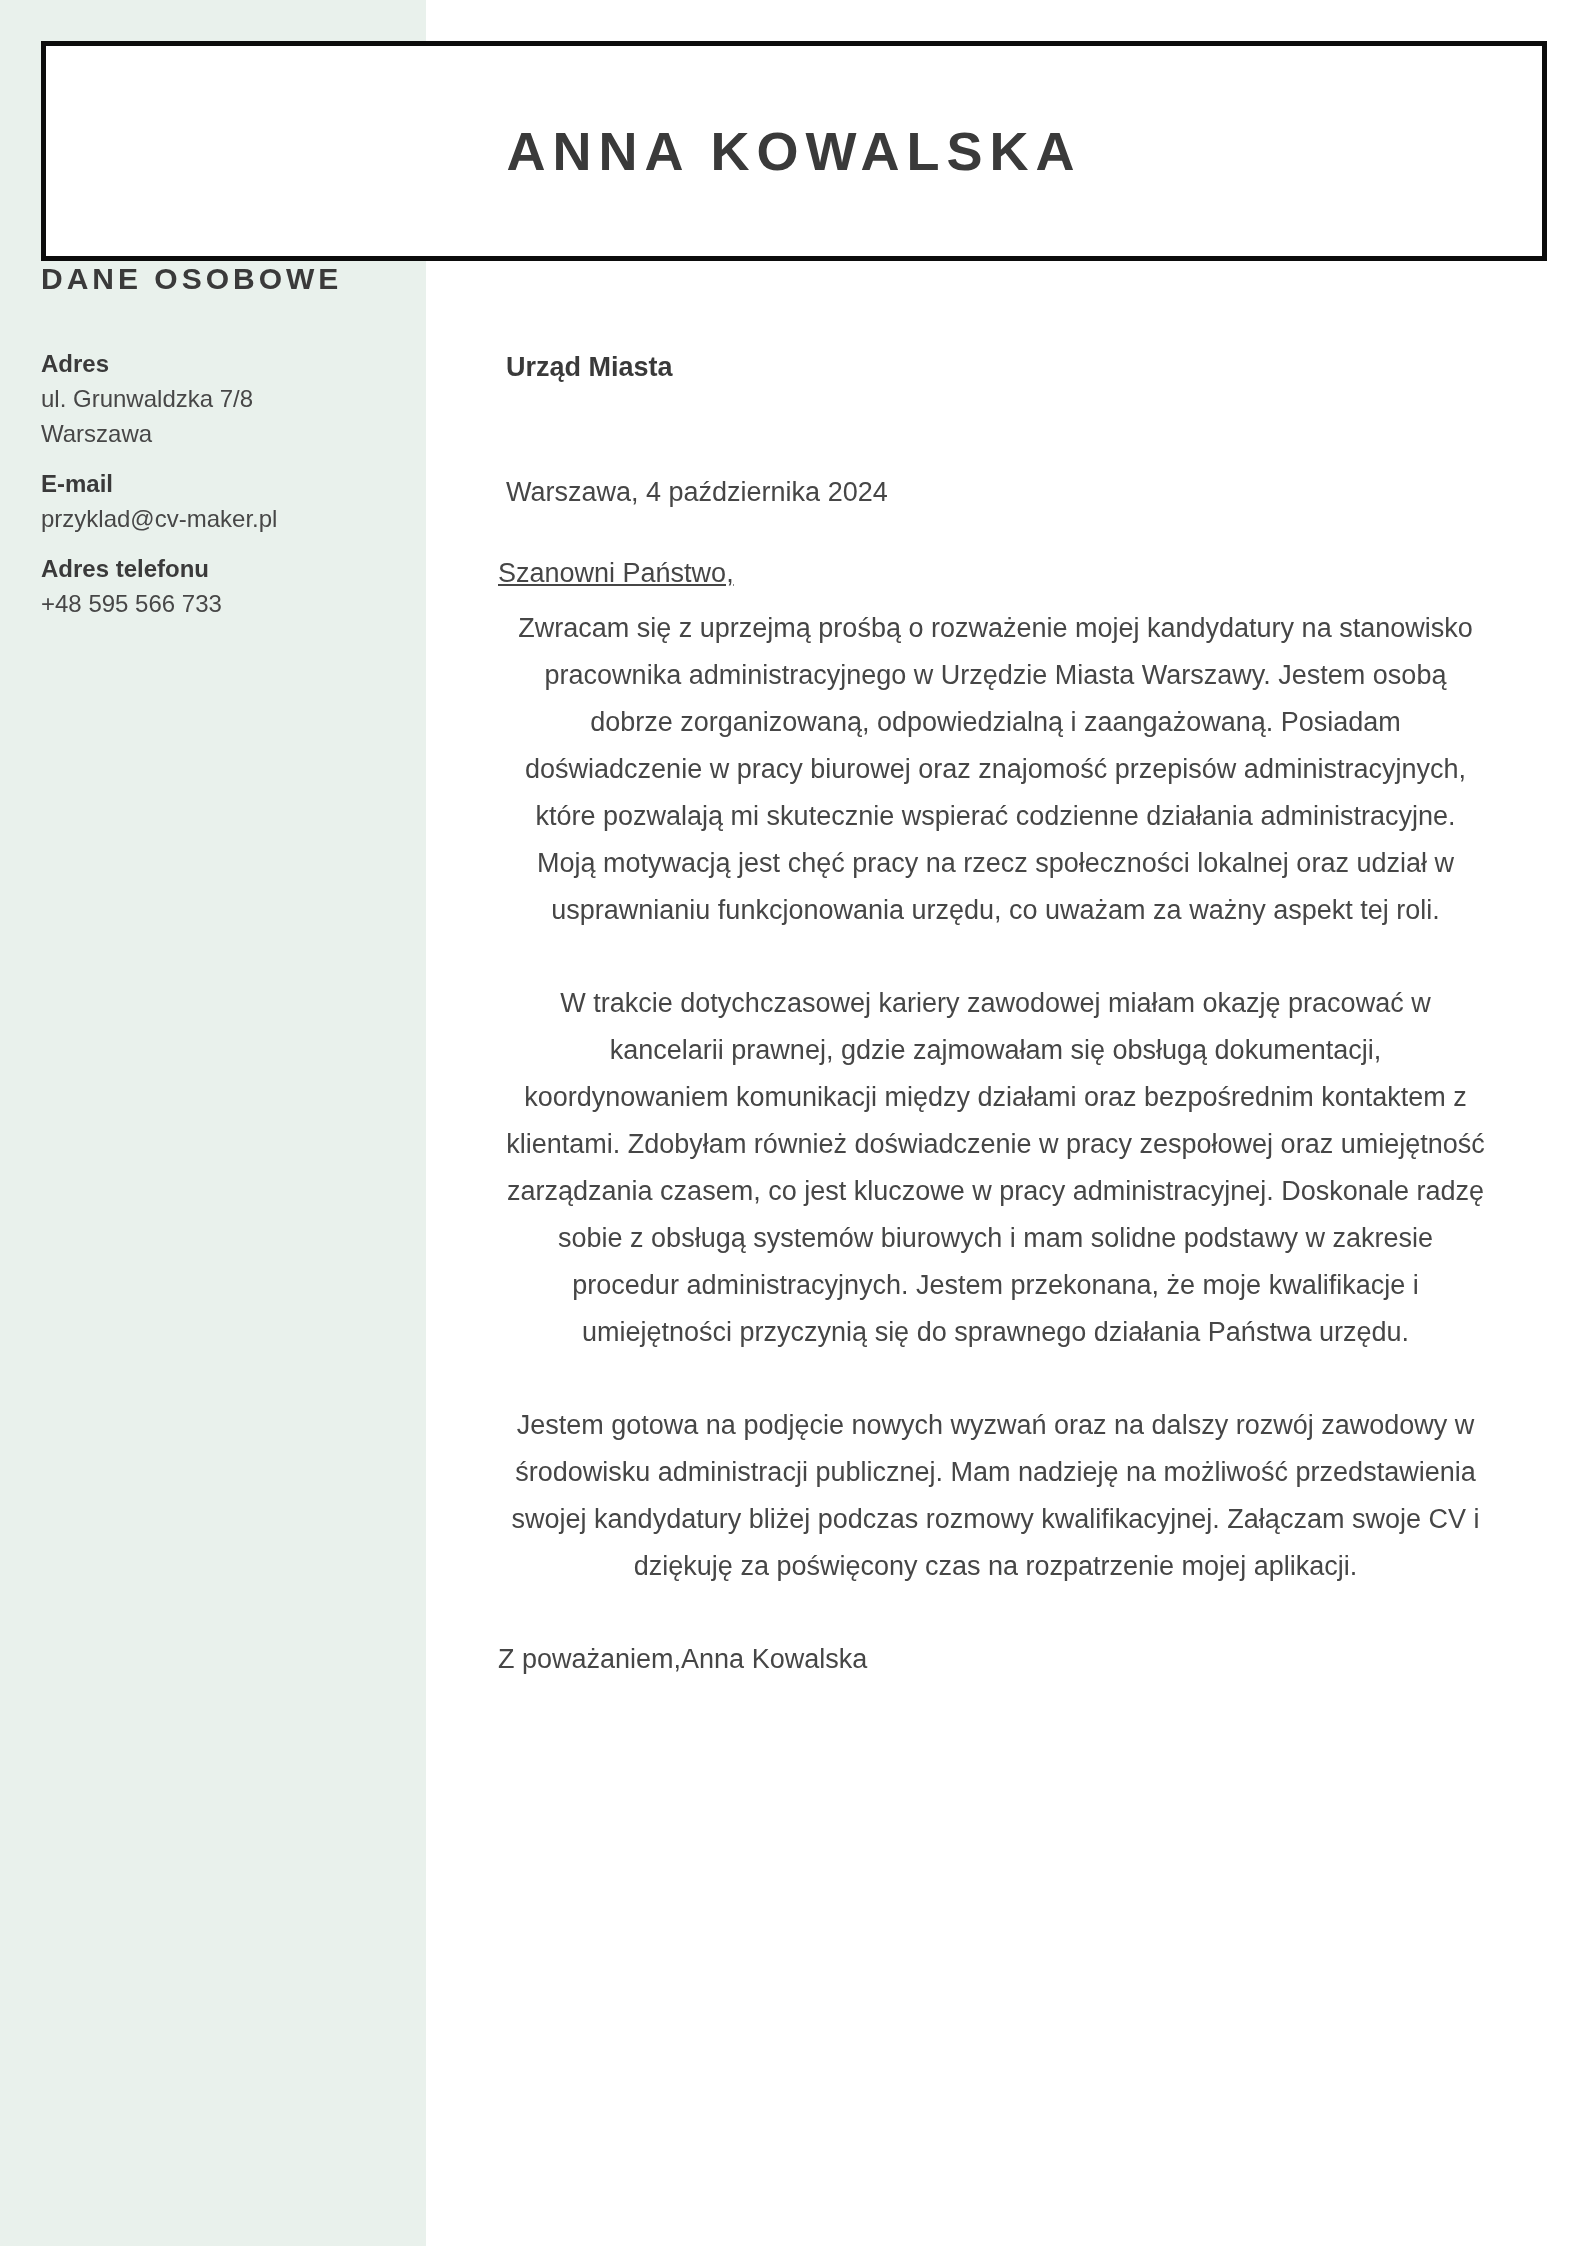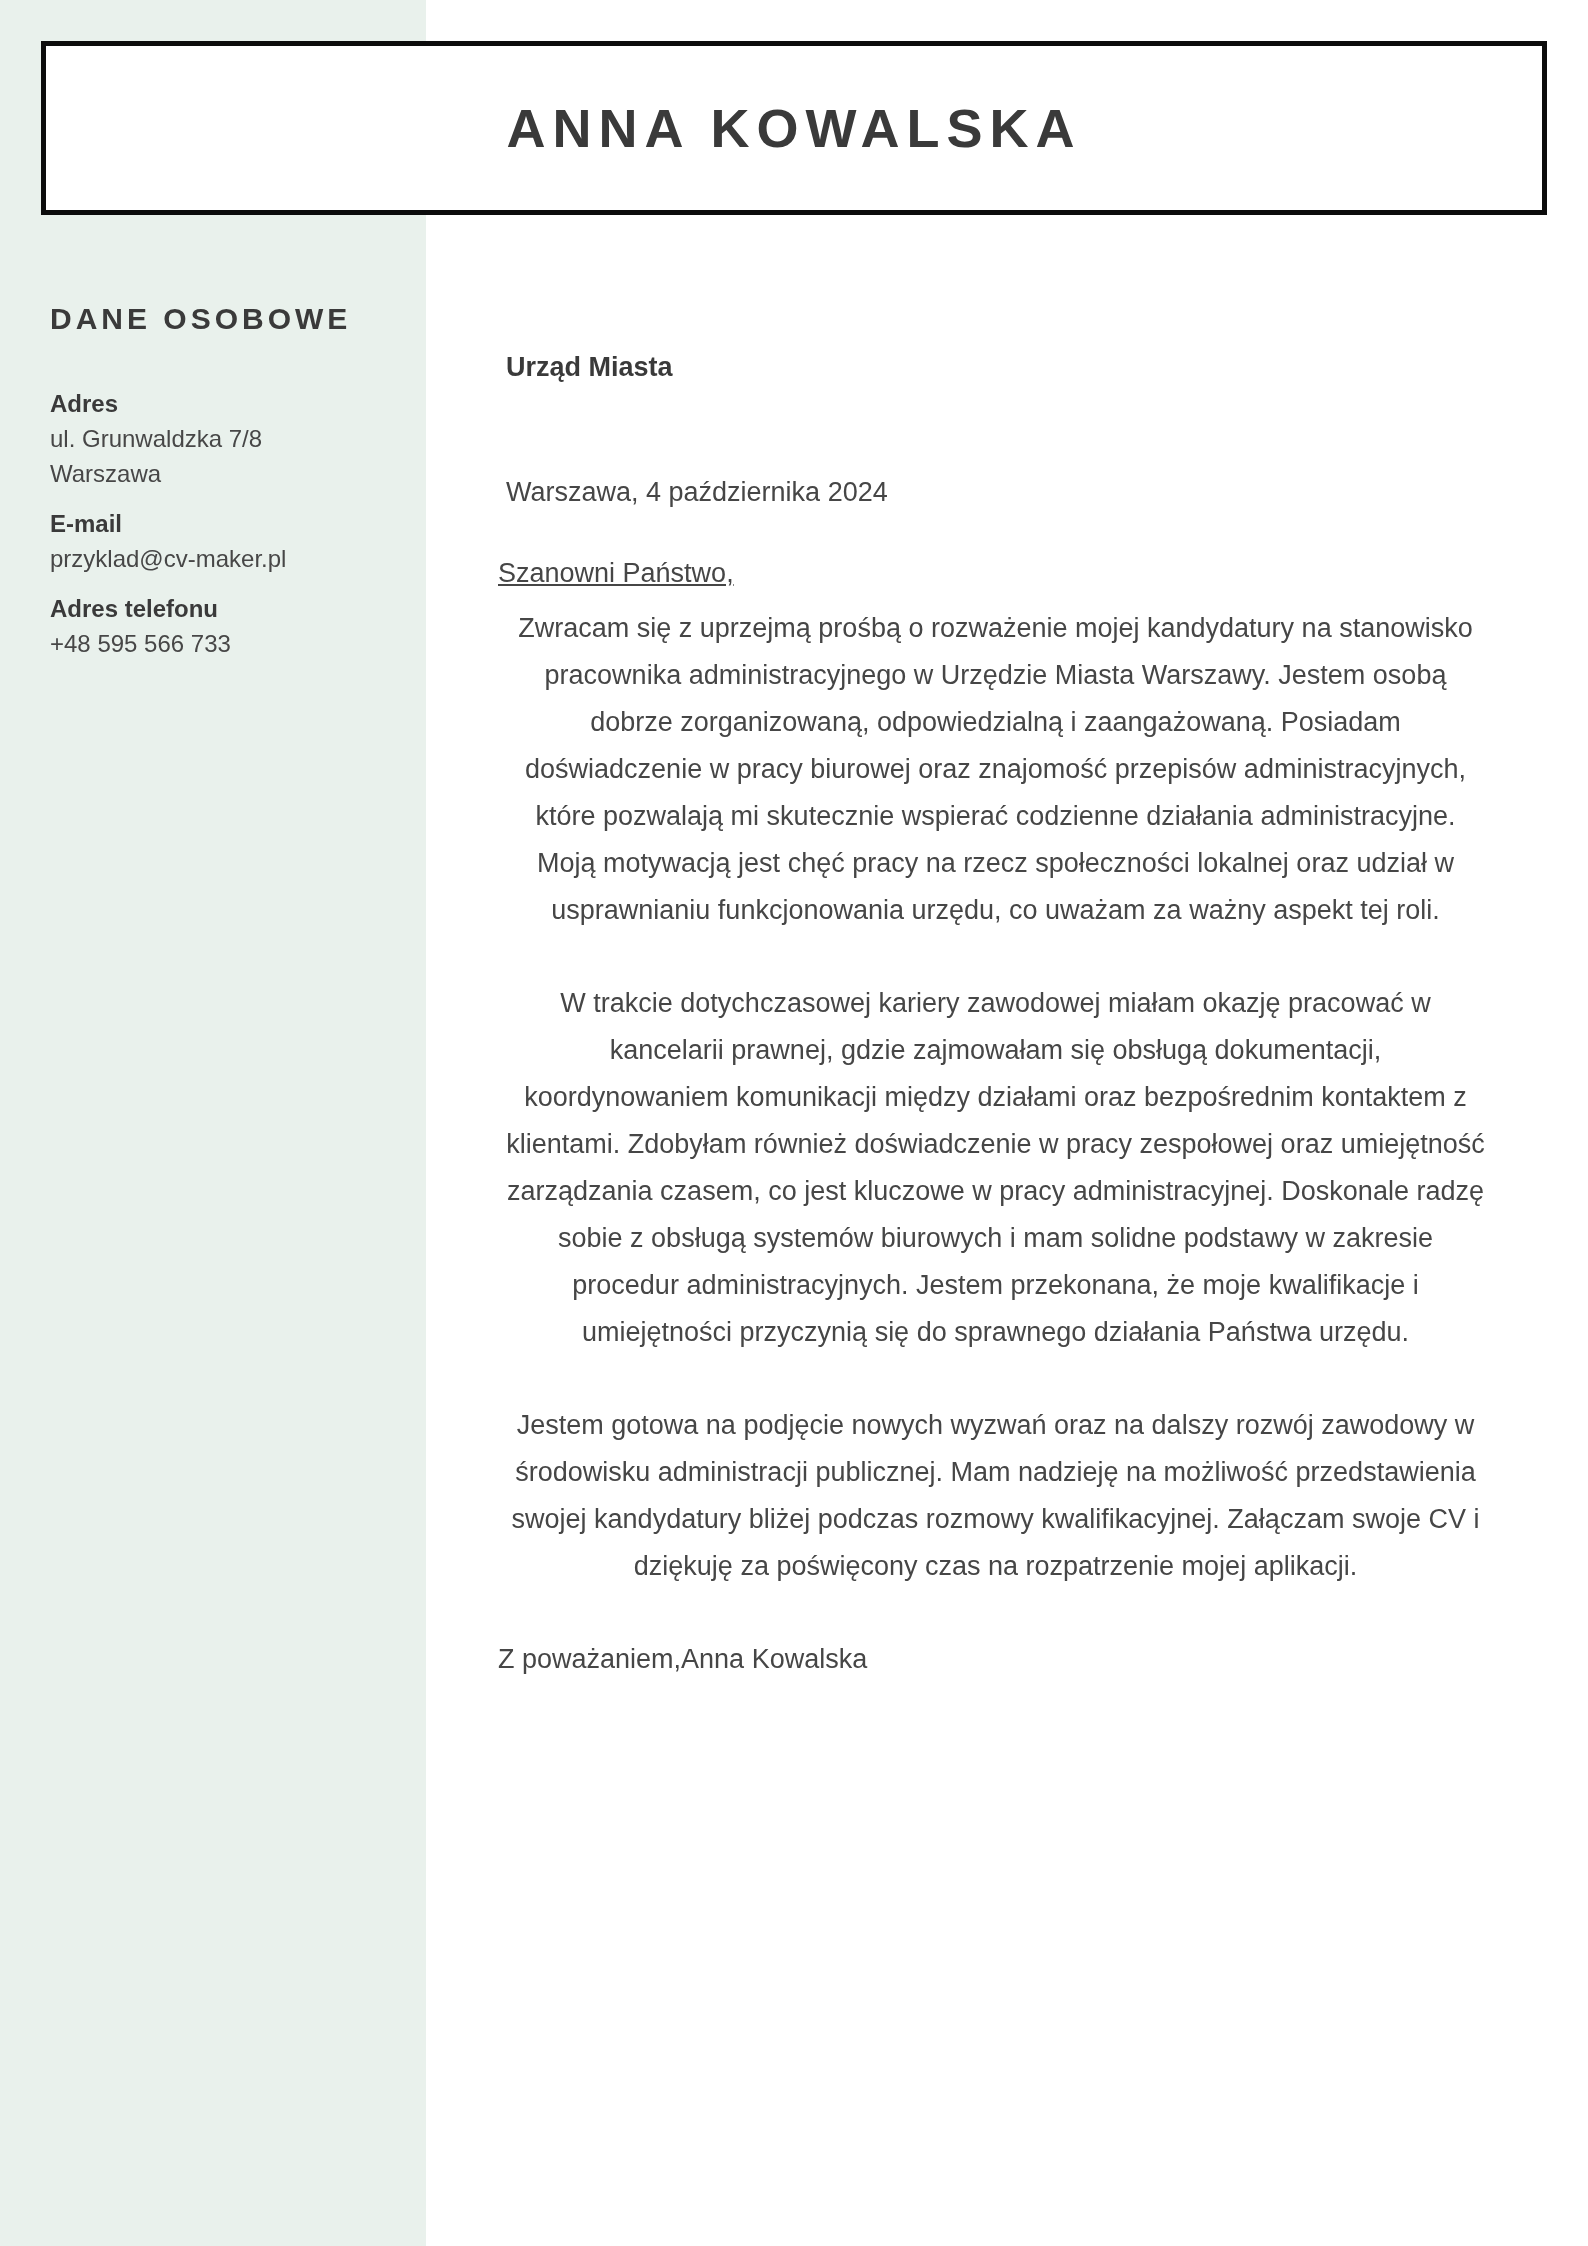--- a/index.html
+++ b/index.html
@@ -23,42 +23,41 @@
     top: 0;
     width: 426px;
     height: 100%;
     background: #e9f1ec;
   }
   .header-box {
     position: absolute;
     left: 41px;
     top: 41px;
     width: 1506px;
-    height: 174px;
+    height: 220px;
     box-sizing: border-box;
     background: #ffffff;
     border: 5px solid #0c0c0c;
     display: flex;
     align-items: center;
     justify-content: center;
   }
   .header-box h1 {
     margin: 0;
     font-size: 54px;
     font-weight: 700;
     letter-spacing: 7px;
     color: #3a3a3a;
     white-space: nowrap;
   }
   .sidebar {
     position: absolute;
-    left: 50px;
+    left: 41px;
     top: 262px;
     width: 350px;
-    margin-top: 40px;
   }
   .sidebar-title {
     margin: 0 0 50px 0;
     font-size: 30px;
     font-weight: 700;
     letter-spacing: 4px;
     color: #3a3a3a;
   }
   .contact-group {
     margin-bottom: 15px;

